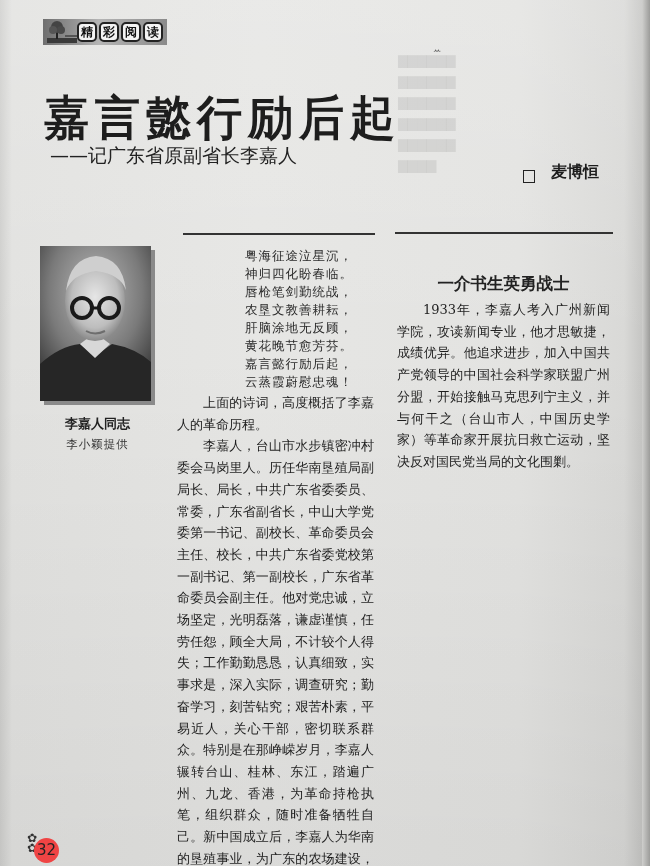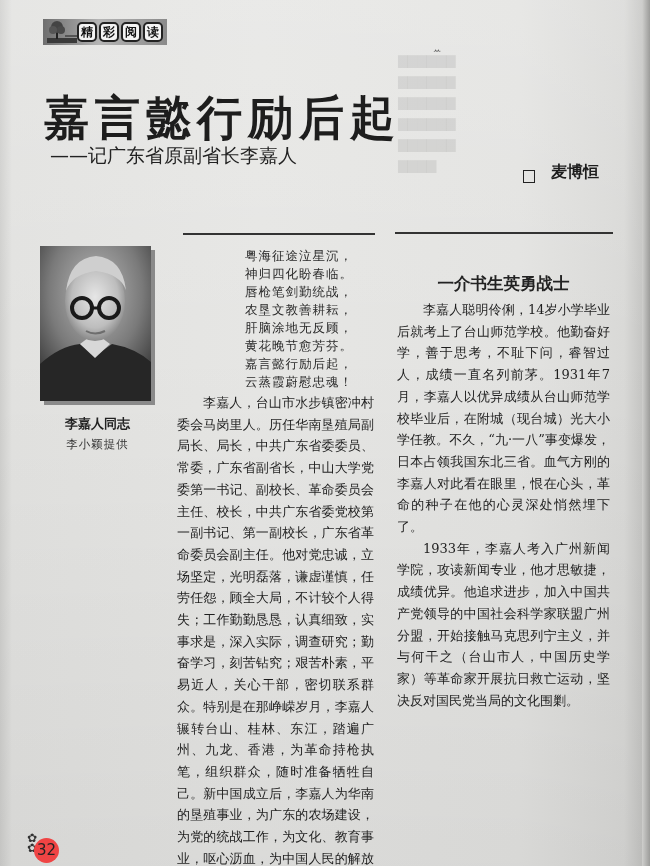--- a/index.html
+++ b/index.html
@@ -176,26 +176,26 @@
   <div>神归四化盼春临。</div>
   <div>唇枪笔剑勤统战，</div>
   <div>农垦文教善耕耘，</div>
   <div>肝脑涂地无反顾，</div>
   <div>黄花晚节愈芳芬。</div>
   <div>嘉言懿行励后起，</div>
   <div>云蒸霞蔚慰忠魂！</div>
 </div>
 
 <div class="col col-mid">
+  <p>上面的诗词，高度概括了李嘉人的革命历程。</p>
   <p>李嘉人，台山市水步镇密冲村委会马岗里人。历任华南垦殖局副局长、局长，中共广东省委委员、常委，广东省副省长，中山大学党委第一书记、副校长、革命委员会主任、校长，中共广东省委党校第一副书记、第一副校长，广东省革命委员会副主任。他对党忠诚，立场坚定，光明磊落，谦虚谨慎，任劳任怨，顾全大局，不计较个人得失；工作勤勤恳恳，认真细致，实事求是，深入实际，调查研究；勤奋学习，刻苦钻究；艰苦朴素，平易近人，关心干部，密切联系群众。特别是在那峥嵘岁月，李嘉人辗转台山、桂林、东江，踏遍广州、九龙、香港，为革命持枪执笔，组织群众，随时准备牺牲自己。新中国成立后，李嘉人为华南的垦殖事业，为广东的农场建设，为党的统战工作，为文化、教育事业，呕心沥血，为中国人民的解放事业和共产主义事业贡献了自己的一生！</p>
 </div>
 
 <div class="section-head">一介书生英勇战士</div>
 <div class="col col-right">
-  <p>李嘉人聪明伶俐，14岁小学毕业后就考上了台山师范学校。他勤奋好学，善于思考，不耻下问，睿智过人，成绩一直名列前茅。1931年7月，李嘉人以优异成绩从台山师范学校毕业后，在附城（现台城）光大小学任教。不久，“九·一八”事变爆发，日本占领我国东北三省。血气方刚的李嘉人对此看在眼里，恨在心头，革命的种子在他的心灵深处悄然埋下了。</p>
   <p>1933年，李嘉人考入广州新闻学院，攻读新闻专业，他才思敏捷，成绩优异。他追求进步，加入中国共产党领导的中国社会科学家联盟广州分盟，开始接触马克思列宁主义，并与何干之（台山市人，中国历史学家）等革命家开展抗日救亡运动，坚决反对国民党当局的文化围剿。</p>
 
 </div>
 
 <div class="page-num-deco">✿<br>✿</div>
 <div class="page-num">32</div>
 
 <div class="right-edge"></div>
 
 </body></html>

